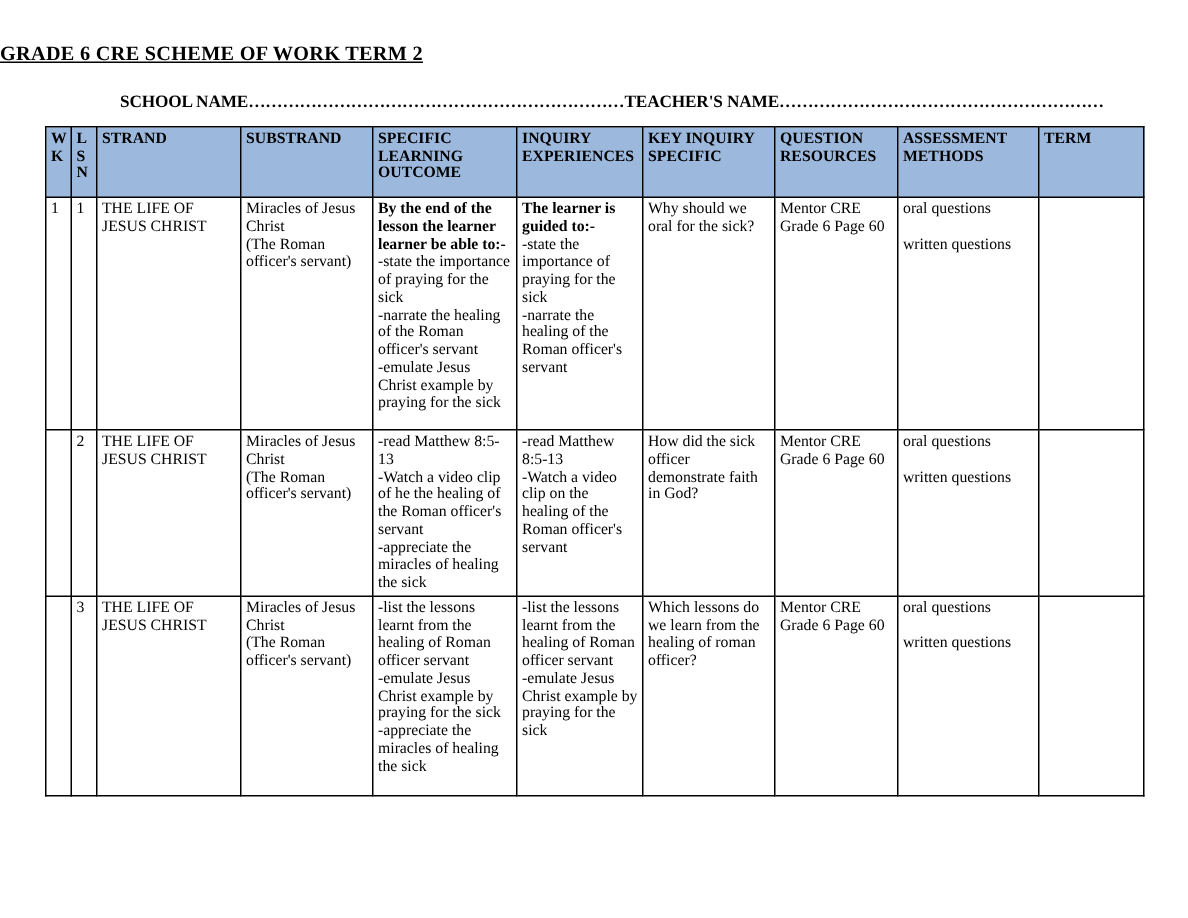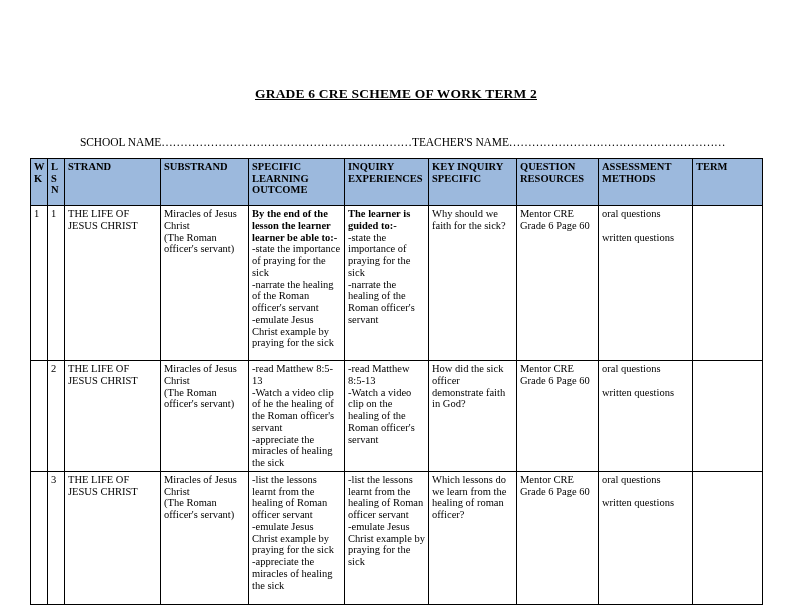--- a/index.html
+++ b/index.html
@@ -15,31 +15,30 @@
     overflow: hidden;
   }
   .page {
     position: relative;
     width: 792px;
     height: 612px;
     box-sizing: border-box;
     padding: 0;
   }
   .doc-title {
-    text-align: center;
     font-weight: bold;
     font-size: 13.5px;
     text-decoration: underline;
-    margin-top: 86px;
+    margin-top: 28px;
     letter-spacing: 0.2px;
   }
   .name-line {
-    font-weight: normal;
+    font-weight: bold;
     font-size: 11.5px;
-    margin-top: 34px;
+    margin-top: 18px;
     padding-left: 80px;
     padding-right: 28px;
     white-space: nowrap;
     overflow: hidden;
     letter-spacing: -0.1px;
   }
   table.scheme {
     border-collapse: collapse;
     margin-left: 30px;
     margin-top: 10px;
@@ -129,21 +128,21 @@
           <div class="cell-block bold-lead">By the end of the lesson the learner learner be able to:-</div>
           <div class="cell-block">-state the importance of praying for the sick
 -narrate the healing of the Roman officer's servant
 -emulate Jesus Christ example by praying for the sick</div>
         </td>
         <td>
           <div class="cell-block bold-lead">The learner is guided to:-</div>
           <div class="cell-block">-state the importance of praying for the sick
 -narrate the healing of the Roman officer's servant</div>
         </td>
-        <td class="cell-block">Why should we faith for the sick?</td>
+        <td class="cell-block">Why should we oral for the sick?</td>
         <td class="cell-block">Mentor CRE Grade 6 Page 60</td>
         <td class="cell-block">oral questions
 
 written questions</td>
         <td class="cell-block"></td>
       </tr>
       <tr class="row-2">
         <td class="center"></td>
         <td class="center">2</td>
         <td class="cell-block">THE LIFE OF JESUS CHRIST</td>

